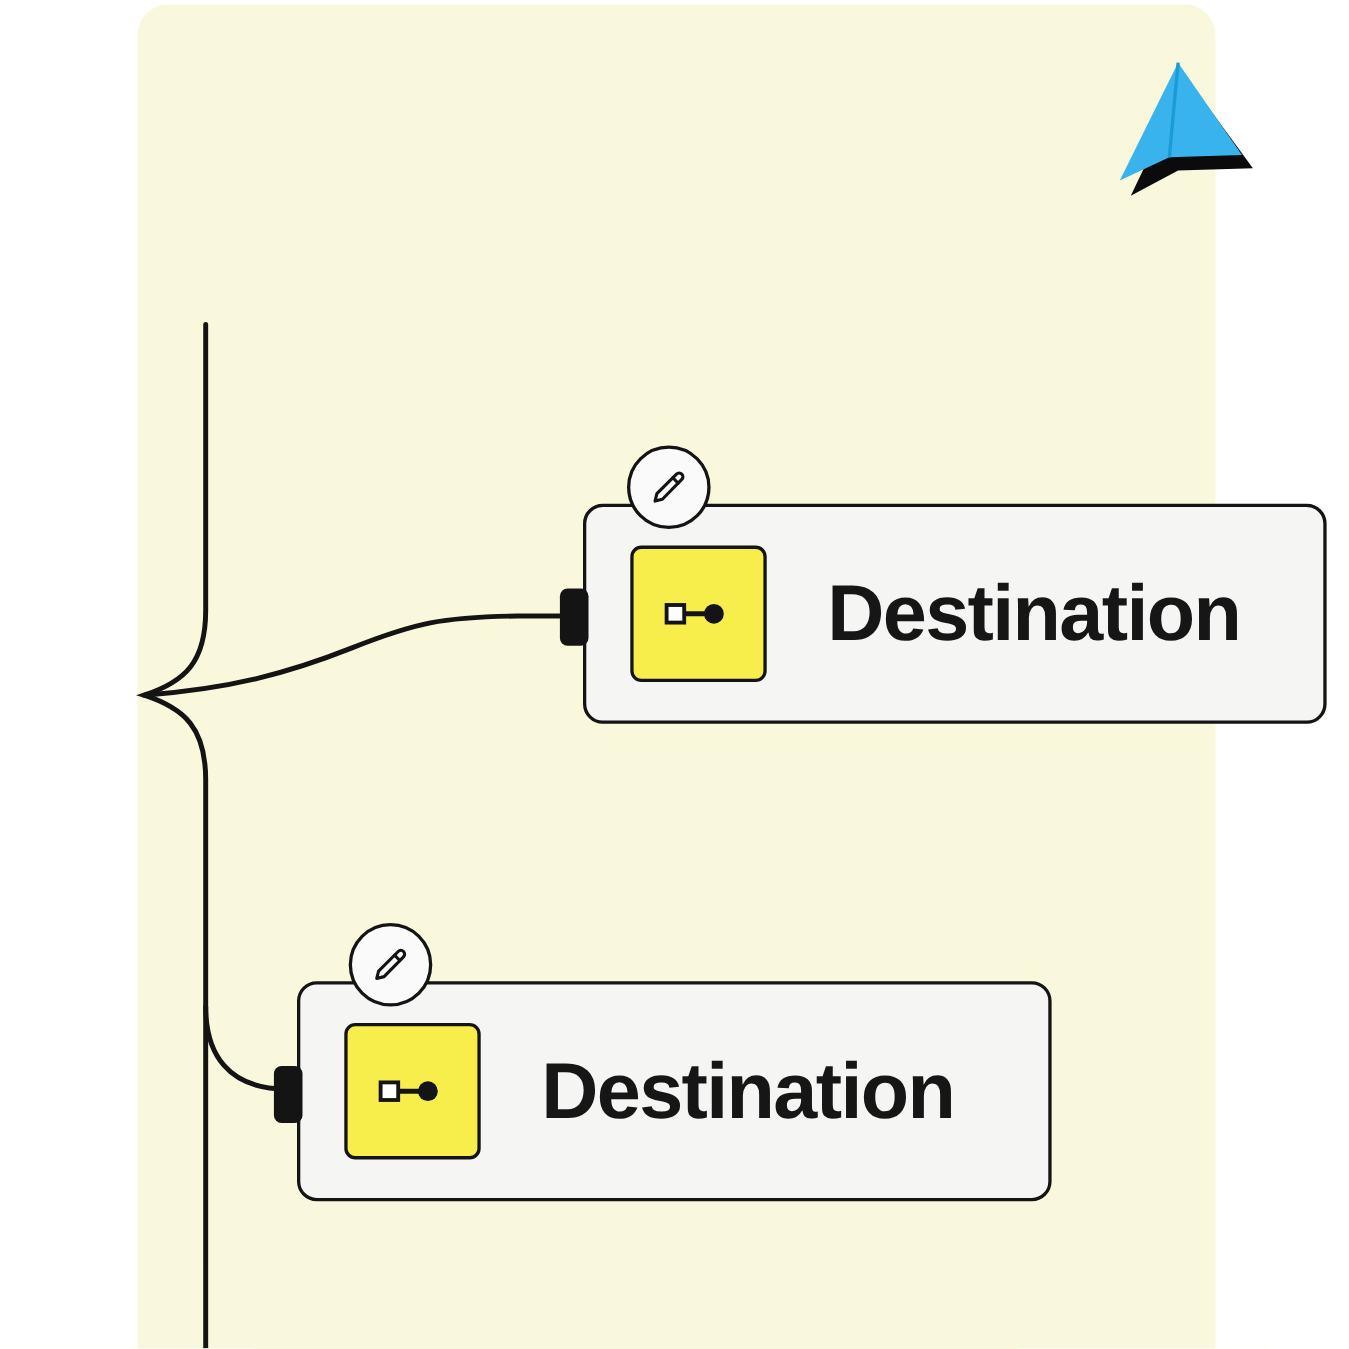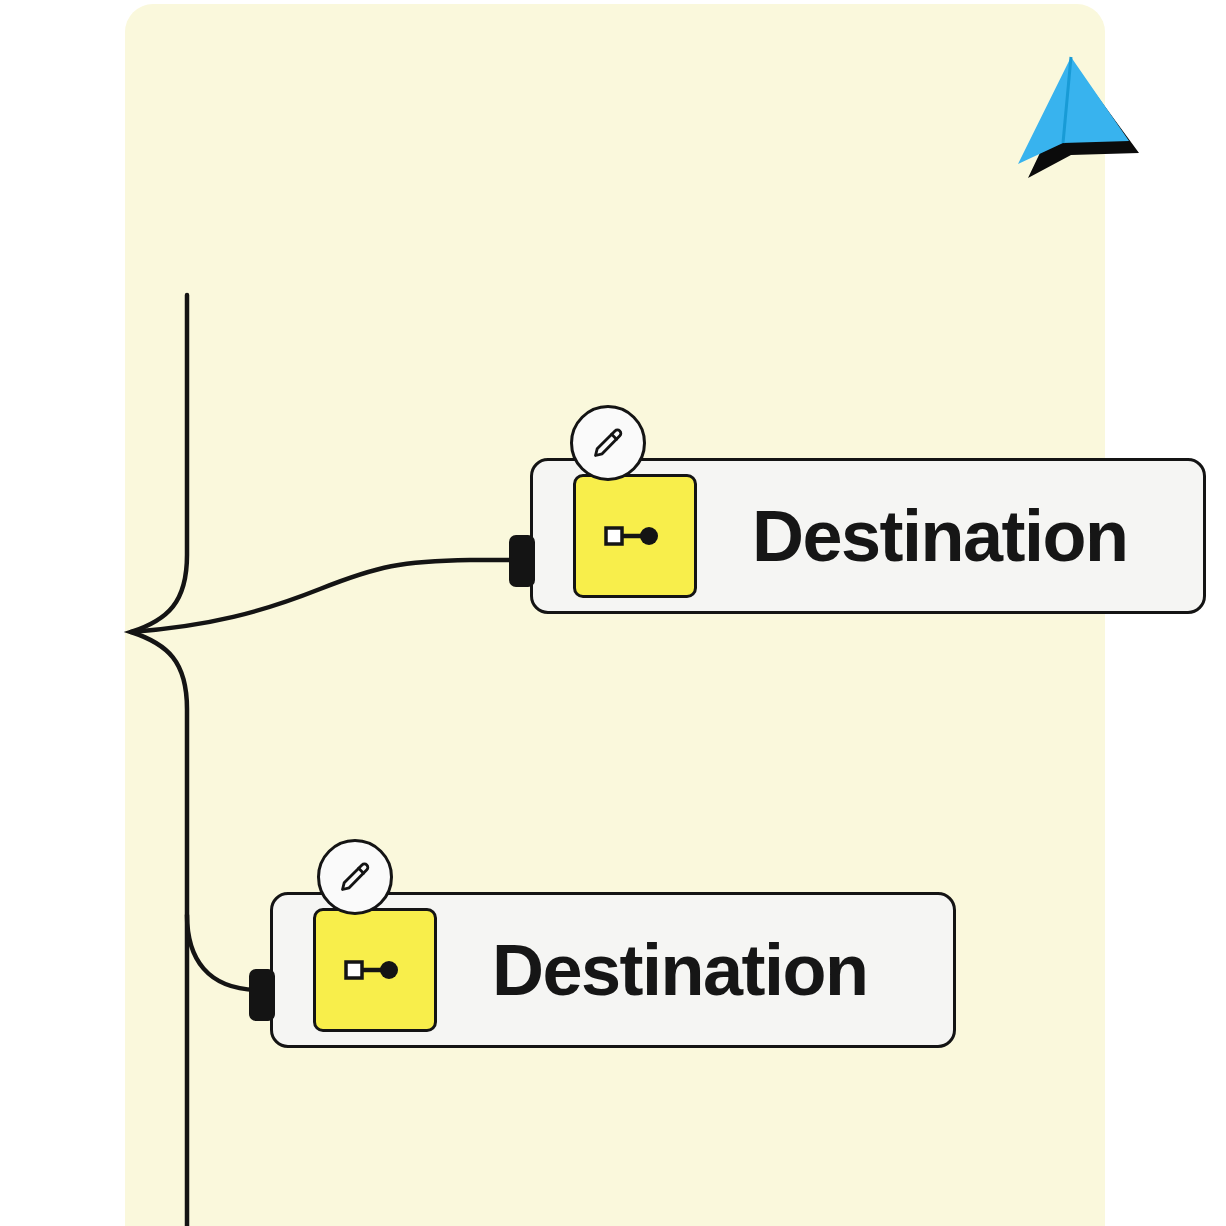--- a/index.html
+++ b/index.html
@@ -6,21 +6,21 @@
   .stage{
     position:relative;width:1226px;height:1226px;overflow:hidden;
     background:#ffffff;font-family:"Liberation Sans",sans-serif;
   }
   .canvas-bg{
     position:absolute;left:125px;top:4px;width:980px;height:1400px;
     background:#faf8dc;border-radius:28px;z-index:0;
   }
   .wires{position:absolute;left:0;top:0;z-index:1;}
   .node{
-    position:absolute;z-index:2;height:156px;
+    position:absolute;z-index:2;height:200px;
     background:#f5f5f3;border:3.5px solid #141414;border-radius:18px;
     display:flex;align-items:center;box-sizing:border-box;
   }
   .node-1{left:530px;top:458px;width:676px;}
   .node-2{left:270px;top:892px;width:686px;}
   .icon-box{
     width:124px;height:124px;margin-left:40px;flex:0 0 auto;
     background:#f8ee4b;border:3.5px solid #141414;border-radius:10px;
     display:flex;align-items:center;justify-content:center;box-sizing:border-box;
   }

